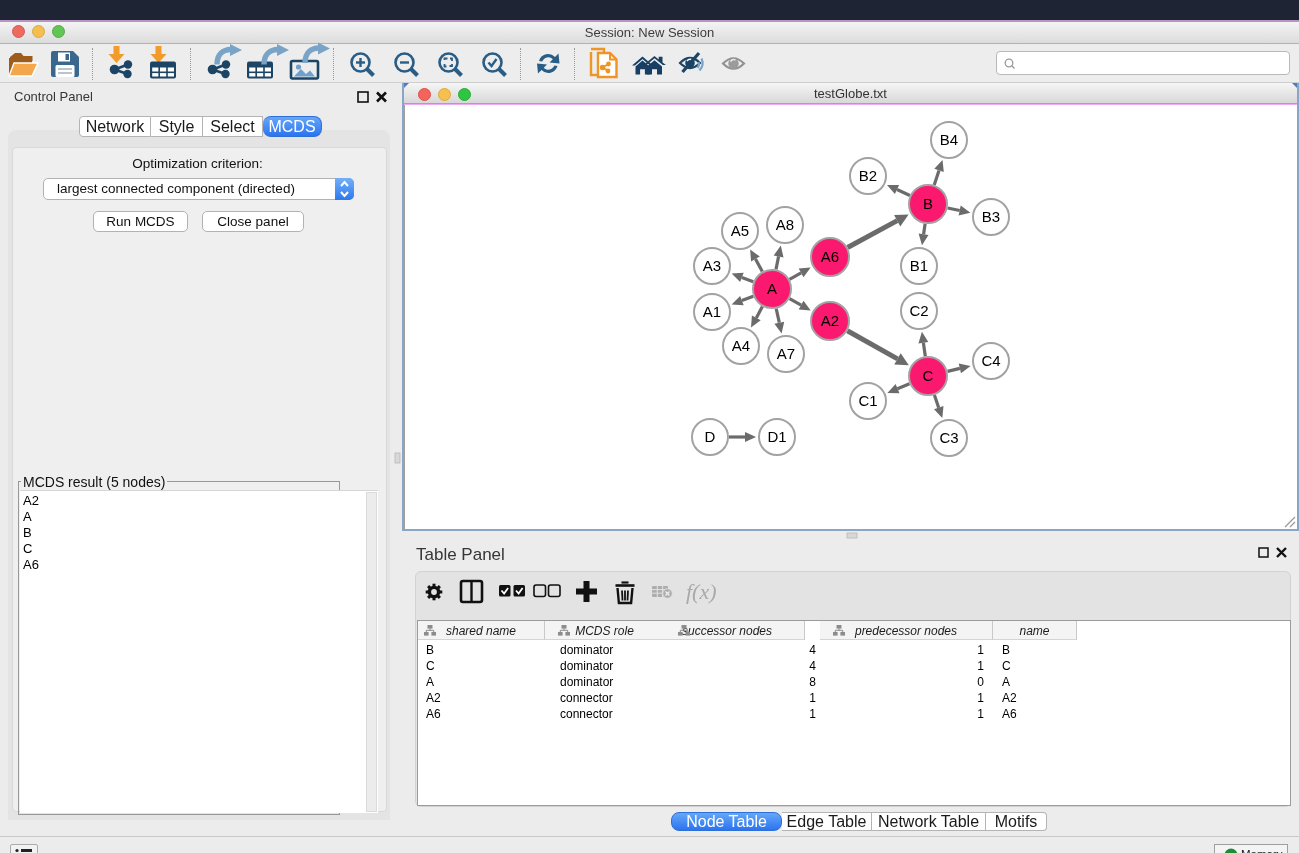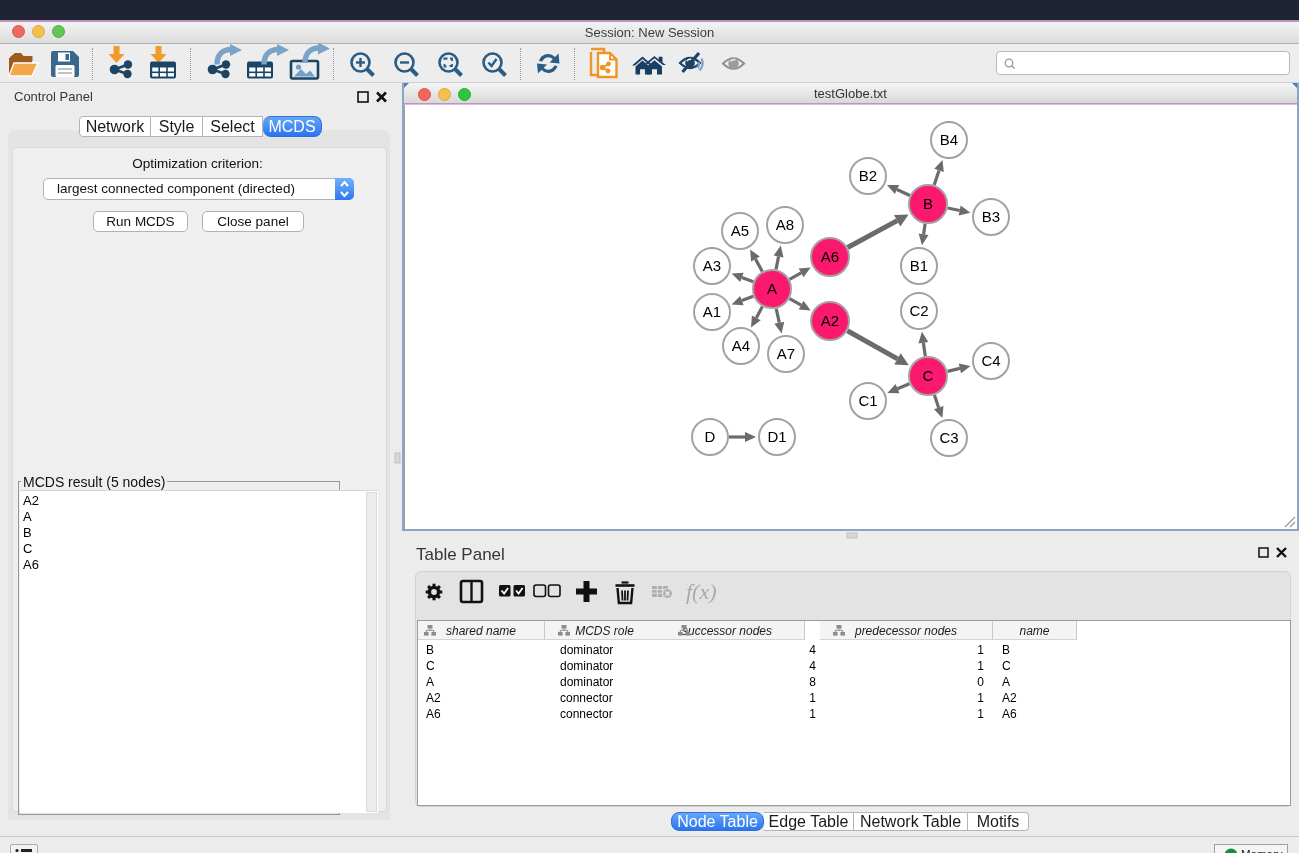--- a/index.html
+++ b/index.html
@@ -487,21 +487,21 @@
   <div class="td" style="left:460px; top:53px; width:106px; text-align:right">0</div>
   <div class="td" style="left:460px; top:69px; width:106px; text-align:right">1</div>
   <div class="td" style="left:460px; top:85px; width:106px; text-align:right">1</div>
   <div class="td" style="left:584px; top:21px;">B</div>
   <div class="td" style="left:584px; top:37px;">C</div>
   <div class="td" style="left:584px; top:53px;">A</div>
   <div class="td" style="left:584px; top:69px;">A2</div>
   <div class="td" style="left:584px; top:85px;">A6</div>
 </div>
 <div class="tabrow" style="left:671px; top:792px;">
-  <div class="tab sel first" style="width:93px; height:19px; line-height:18px;">Node Table</div>
+  <div class="tab sel first" style="width:111px; height:19px; line-height:18px;">Node Table</div>
   <div class="tab" style="width:90px; height:19px; line-height:18px;">Edge Table</div>
   <div class="tab" style="width:114px; height:19px; line-height:18px;">Network Table</div>
   <div class="tab last" style="width:61px; height:19px; line-height:18px;">Motifs</div>
 </div>
 
   <div id="statusbar">
     <div id="listbtn">
       <svg width="18" height="14" style="position:absolute;left:4px;top:3px">
         <circle cx="2" cy="2.5" r="1.6" fill="#222"></circle>
           <rect x="6" y="1" width="11" height="3" fill="#222"></rect>

